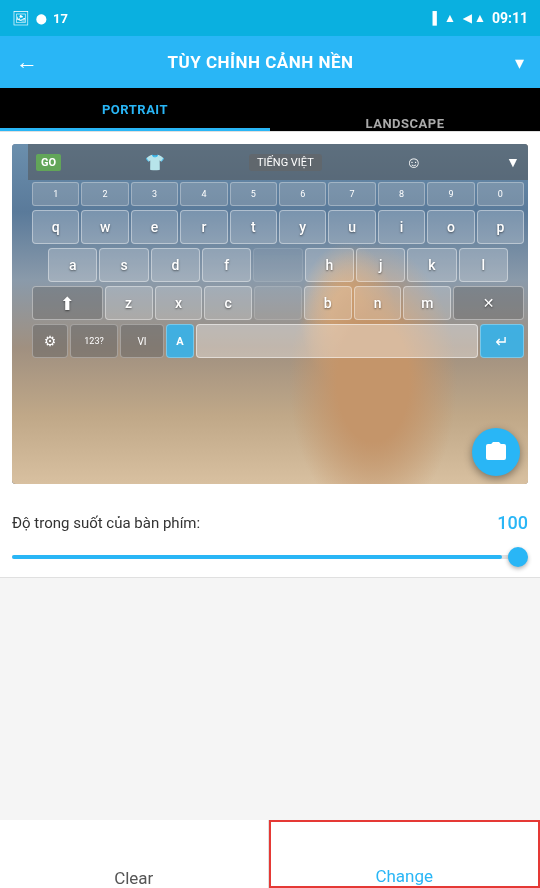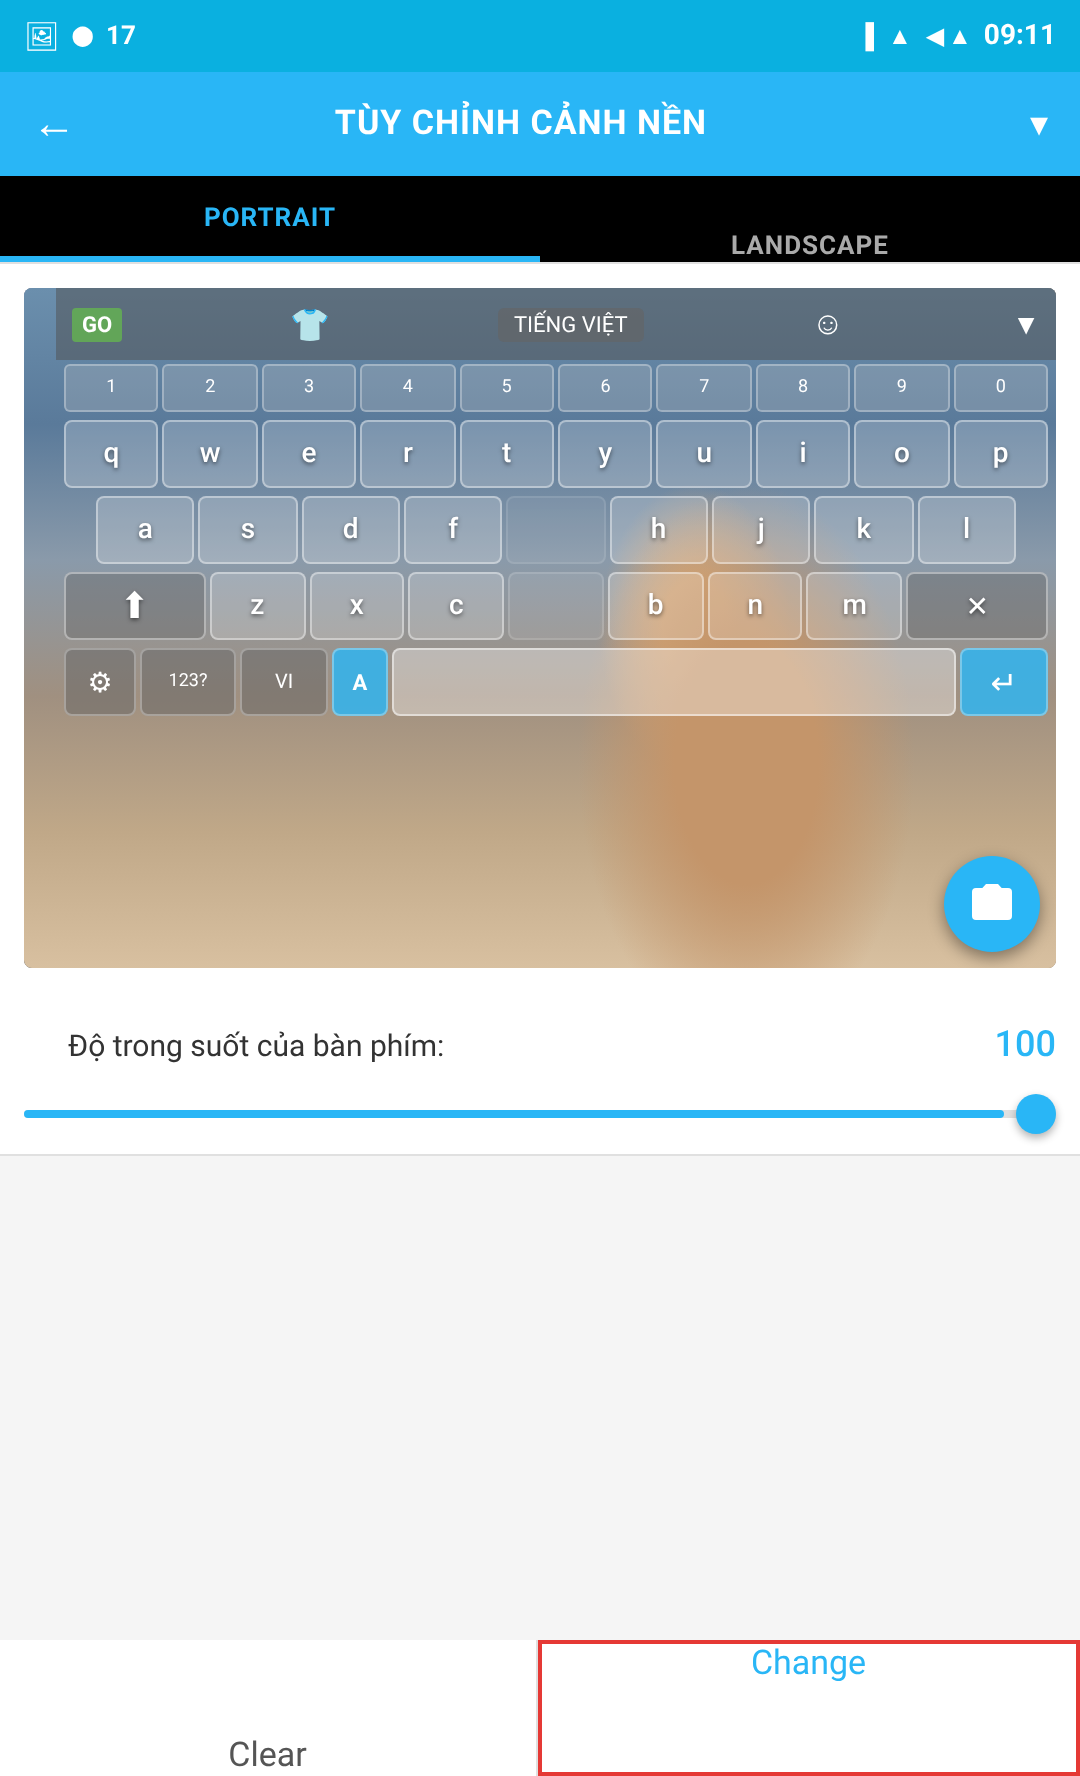--- a/index.html
+++ b/index.html
@@ -277,21 +277,20 @@
     }
     .opacity-row {
       display: flex;
       align-items: center;
       justify-content: space-between;
       margin-bottom: 12px;
     }
     .opacity-label {
       font-size: 15px;
       color: #333;
-      margin-left: 22px;
     }
     .opacity-value {
       font-size: 18px;
       color: #29b6f6;
       font-weight: 500;
     }
     .slider-container {
       width: 100%;
       padding: 4px 0;
       position: relative;
@@ -350,21 +349,21 @@
       justify-content: center;
       font-size: 17px;
       color: #555;
       cursor: pointer;
       border-right: 1px solid #e0e0e0;
     }
     .btn-change {
       flex: 1;
       height: 100%;
       display: flex;
-      align-items: flex-start;
+      align-items: flex-end;
       justify-content: center;
       font-size: 17px;
       color: #29b6f6;
       cursor: pointer;
       border: 2px solid #e53935;
     }
   </style>
 </head>
 <body>
 

